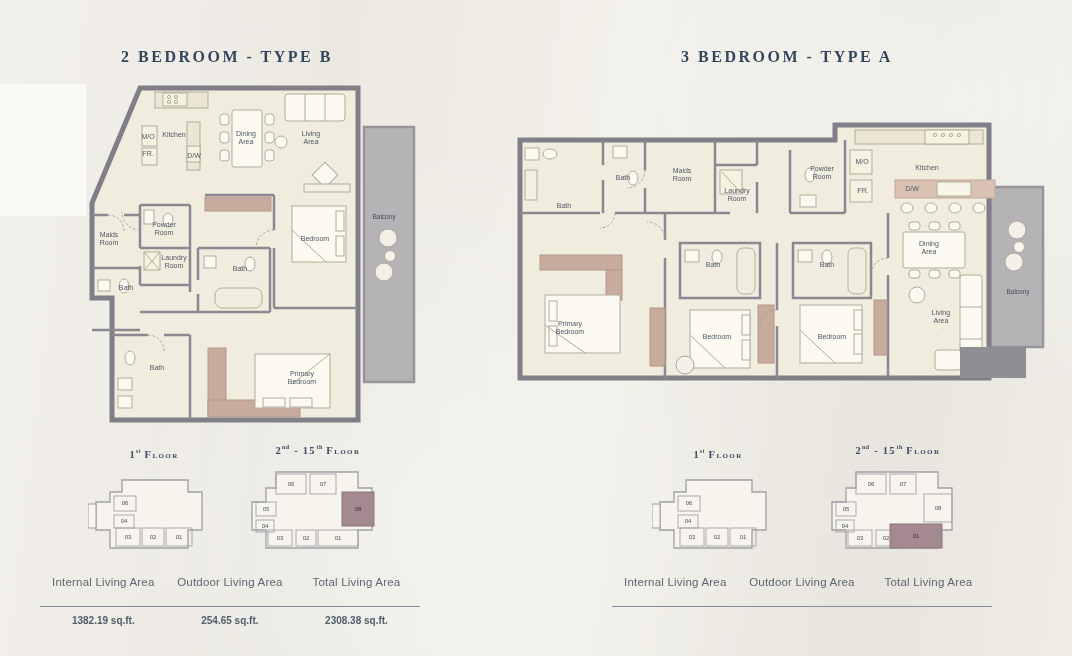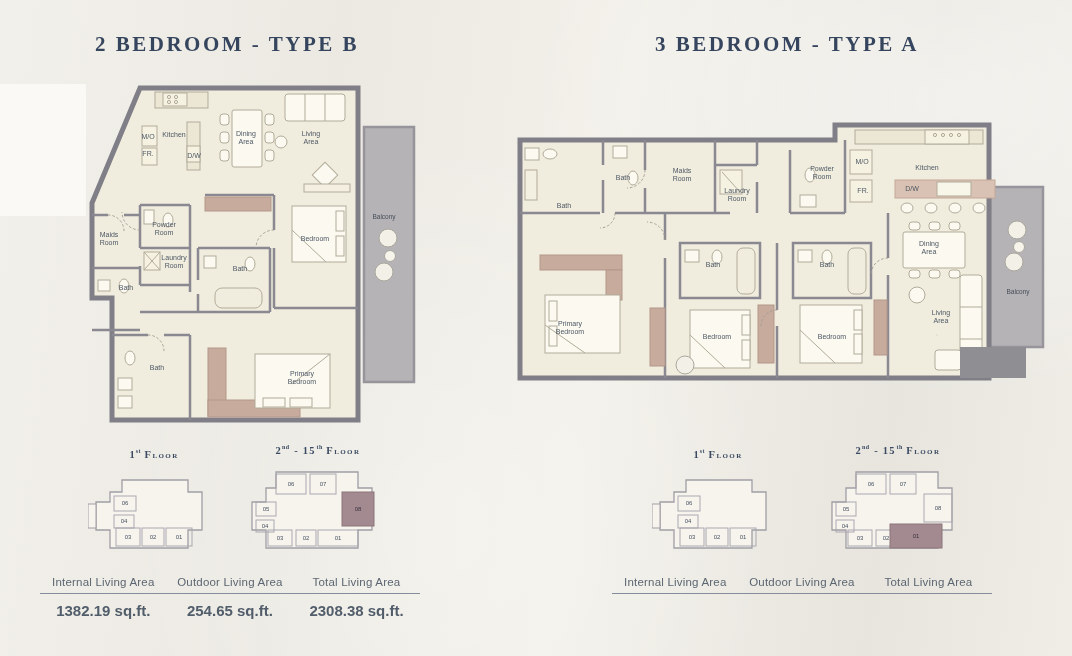--- a/index.html
+++ b/index.html
@@ -3,22 +3,22 @@
 <meta charset="utf-8">
 <style>
   html,body{margin:0;padding:0;}
   #canvas{position:relative;width:1072px;height:656px;overflow:hidden;
     font-family:"Liberation Sans",sans-serif;
     background:
       radial-gradient(ellipse 700px 500px at 88% 15%, rgba(255,255,255,.45), transparent 60%),
       radial-gradient(ellipse 500px 600px at 42% 80%, rgba(255,255,255,.30), transparent 65%),
       linear-gradient(97deg,#f2f0ea 0%,#ebe9e2 30%,#f2f0e9 55%,#e7e5de 82%,#efede6 100%);}
   .slab{position:absolute;background:#faf9f5;}
-  .title{position:absolute;top:32px;width:330px;text-align:center;
-    font-family:"Liberation Serif",serif;font-size:21px;font-weight:bold;
+  .title{position:absolute;top:48px;width:330px;text-align:center;
+    font-family:"Liberation Serif",serif;font-size:16px;font-weight:bold;
     letter-spacing:2.5px;color:#36455e;}
   .planwrap{position:absolute;}
   .planwrap svg{position:absolute;left:0;top:0;}
   .rl{position:absolute;transform:translate(-50%,-50%);font-size:7px;line-height:1.2;
     color:#4d5865;text-align:center;white-space:nowrap;z-index:5;}
   .rl.wrap{white-space:normal;width:34px;}
   .rl.wrap40{white-space:normal;width:40px;}
   .rl.balc{font-size:6.5px;color:#454d5a;}
   .kp{position:absolute;}
   .kp-header{position:absolute;top:0;left:0;right:0;text-align:center;
@@ -26,24 +26,24 @@
     letter-spacing:1.2px;color:#3c4b63;}
   .kp-header .sc{font-variant:small-caps;letter-spacing:1.4px;}
   .kp-header sup{font-size:6px;letter-spacing:.3px;}
   .kp-header .mid{margin:0 1px;}
   .kp svg{position:absolute;left:0;top:16px;}
   .unit{position:absolute;transform:translate(-50%,-50%);font-size:6px;color:#4a5464;z-index:5;}
   .unit.hl{color:#3d3340;}
   .stats{position:absolute;width:380px;}
   .stats .hdr-row,.stats .val-row{display:flex;}
   .stats .cell{width:126.6px;text-align:center;}
-  .stats .hdr-row{padding-bottom:5px;border-bottom:1.5px solid #848d9b;}
+  .stats .hdr-row{padding-bottom:18px;border-bottom:1.5px solid #848d9b;}
   .stats .hdr-row .cell{font-size:11.5px;color:#5c6672;letter-spacing:.2px;}
   .stats .val-row{padding-top:8px;}
-  .stats .val-row .cell{font-size:15px;font-weight:bold;color:#515d6b;}
+  .stats .val-row .cell{font-size:10px;font-weight:bold;color:#515d6b;}
 </style>
 </head>
 <body>
 
 <div id="canvas">
 
   <div class="slab" style="left:0;top:84px;width:86px;height:132px;"></div>
 
   <div class="title" style="left:62px;">2 BEDROOM - TYPE B</div>
   <div class="title" style="left:622px;">3 BEDROOM - TYPE A</div>

